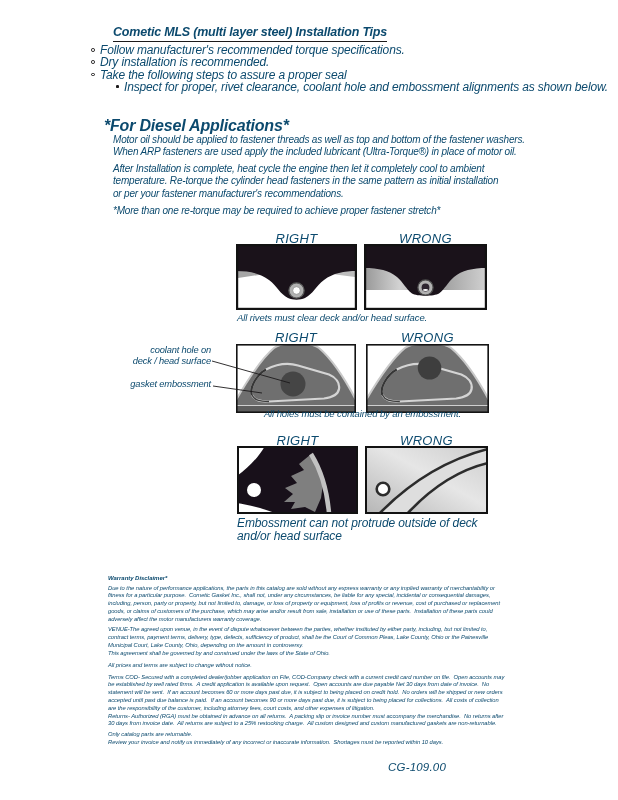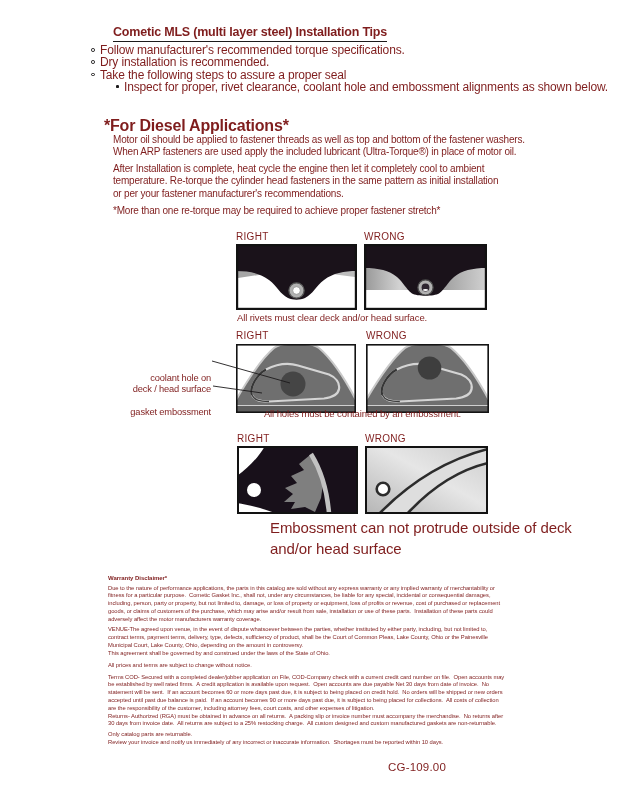--- a/index.html
+++ b/index.html
@@ -1,20 +1,20 @@
 <!DOCTYPE html>
 <html><head>
 <meta charset="utf-8">
 <style>
   * { margin:0; padding:0; box-sizing:border-box; }
   html,body { background:#e8e8e8; }
   .page {
     position:relative; width:618px; height:800px; margin:0 auto;
     background:#ffffff; overflow:hidden;
-    font-family:"Liberation Sans", sans-serif; color:#7f1d1d;
+    font-family:"Liberation Sans", sans-serif; color:#0c4a6e;font-style:italic;
   }
   .abs { position:absolute; }
 
   .title {
     left:113px; top:25px; font-size:12.5px; font-weight:bold; letter-spacing:-0.2px;
     border-bottom:1.6px solid #1c1a1b; padding-bottom:1.5px; white-space:pre;
   }
 
   .tips { left:91px; top:44px; list-style:none; }
   .tips li { position:relative; font-size:12px; line-height:12.3px; letter-spacing:-0.15px; white-space:pre; }
@@ -26,26 +26,26 @@
   }
   .mk-dot {
     position:absolute; left:25px; top:4.6px; width:3px; height:3px;
     background:#1c1a1b; border-radius:50%;
   }
 
   .h2 { left:104px; top:117px; font-size:16px; font-weight:bold; letter-spacing:-0.2px; }
   .para { left:113px; font-size:10px; line-height:12.4px; letter-spacing:-0.2px; white-space:pre-line; }
   .p1 { top:134px; } .p2 { top:163px; } .p3 { top:205px; }
 
-  .dg-label { width:121px; text-align:left; font-size:10px; letter-spacing:0.3px; white-space:pre; }
+  .dg-label { width:121px; text-align:center; font-size:13px; letter-spacing:0.3px; white-space:pre; }
   .caption  { font-size:9.5px; letter-spacing:-0.1px; white-space:pre-line; }
 
   .panel { display:block; }
   .callout { left:96px; width:115px; text-align:right; font-size:9.3px; line-height:10.8px;
-             letter-spacing:-0.15px; white-space:pre-line;margin-top:28px; }
+             letter-spacing:-0.15px; white-space:pre-line; }
 
   .legal { left:108px; font-size:5.8px; line-height:7.9px; letter-spacing:-0.05px; white-space:pre; }
   .legal-head { font-weight:bold; font-size:6px; }
 
   .footer-code { left:388px; top:761px; font-size:11.5px; letter-spacing:0.2px; white-space:pre; }
 </style>
 </head>
 <body>
 
 <div class="page">
@@ -164,21 +164,21 @@
       </linearGradient>
     </defs>
     <rect width="123" height="68" fill="url(#g3w)"></rect>
     <path d="M123,3 C84,13 48,33 14,68 L42,68 C66,42 94,24 123,17 Z" fill="#dedede"></path>
     <path d="M123,3 C84,13 48,33 14,68" fill="none" stroke="#2c2c2c" stroke-width="2.6"></path>
     <path d="M123,17 C94,24 66,42 42,68" fill="none" stroke="#2c2c2c" stroke-width="2.6"></path>
     <circle cx="18" cy="43" r="6.3" fill="#ffffff" stroke="#2c2c2c" stroke-width="2.6"></circle>
     <rect x="1" y="1" width="121" height="66" fill="none" stroke="#121212" stroke-width="2"></rect>
   </svg>
 
-  <div class="abs caption" style="left:237px; top:517px; font-size:15px; line-height:21px;margin-left:33px;">Embossment can not protrude outside of deck
+  <div class="abs caption" style="left:237px; top:517px; font-size:12px; line-height:13px;">Embossment can not protrude outside of deck
 and/or head surface</div>
 
   <div class="abs legal legal-head" style="top:575px;">Warranty Disclaimer*</div>
   <div class="abs legal" style="top:584.5px;">Due to the nature of performance applications, the parts in this catalog are sold without any express warranty or any implied warranty of merchantability or
 fitness for a particular purpose.  Cometic Gasket Inc., shall not, under any circumstances, be liable for any special, incidental or consequential damages,
 including, person, party or property, but not limited to, damage, or loss of property or equipment, loss of profits or revenue, cost of purchased or replacement
 goods, or claims of customers of the purchase, which may arise and/or result from sale, installation or use of these parts.  Installation of these parts could
 adversely affect the motor manufacturers warranty coverage.</div>
   <div class="abs legal" style="top:626px;">VENUE-The agreed upon venue, in the event of dispute whatsoever between the parties, whether instituted by either party, including, but not limited to,
 contract terms, payment terms, delivery, type, defects, sufficiency of product, shall be the Court of Common Pleas, Lake County, Ohio or the Painesville

